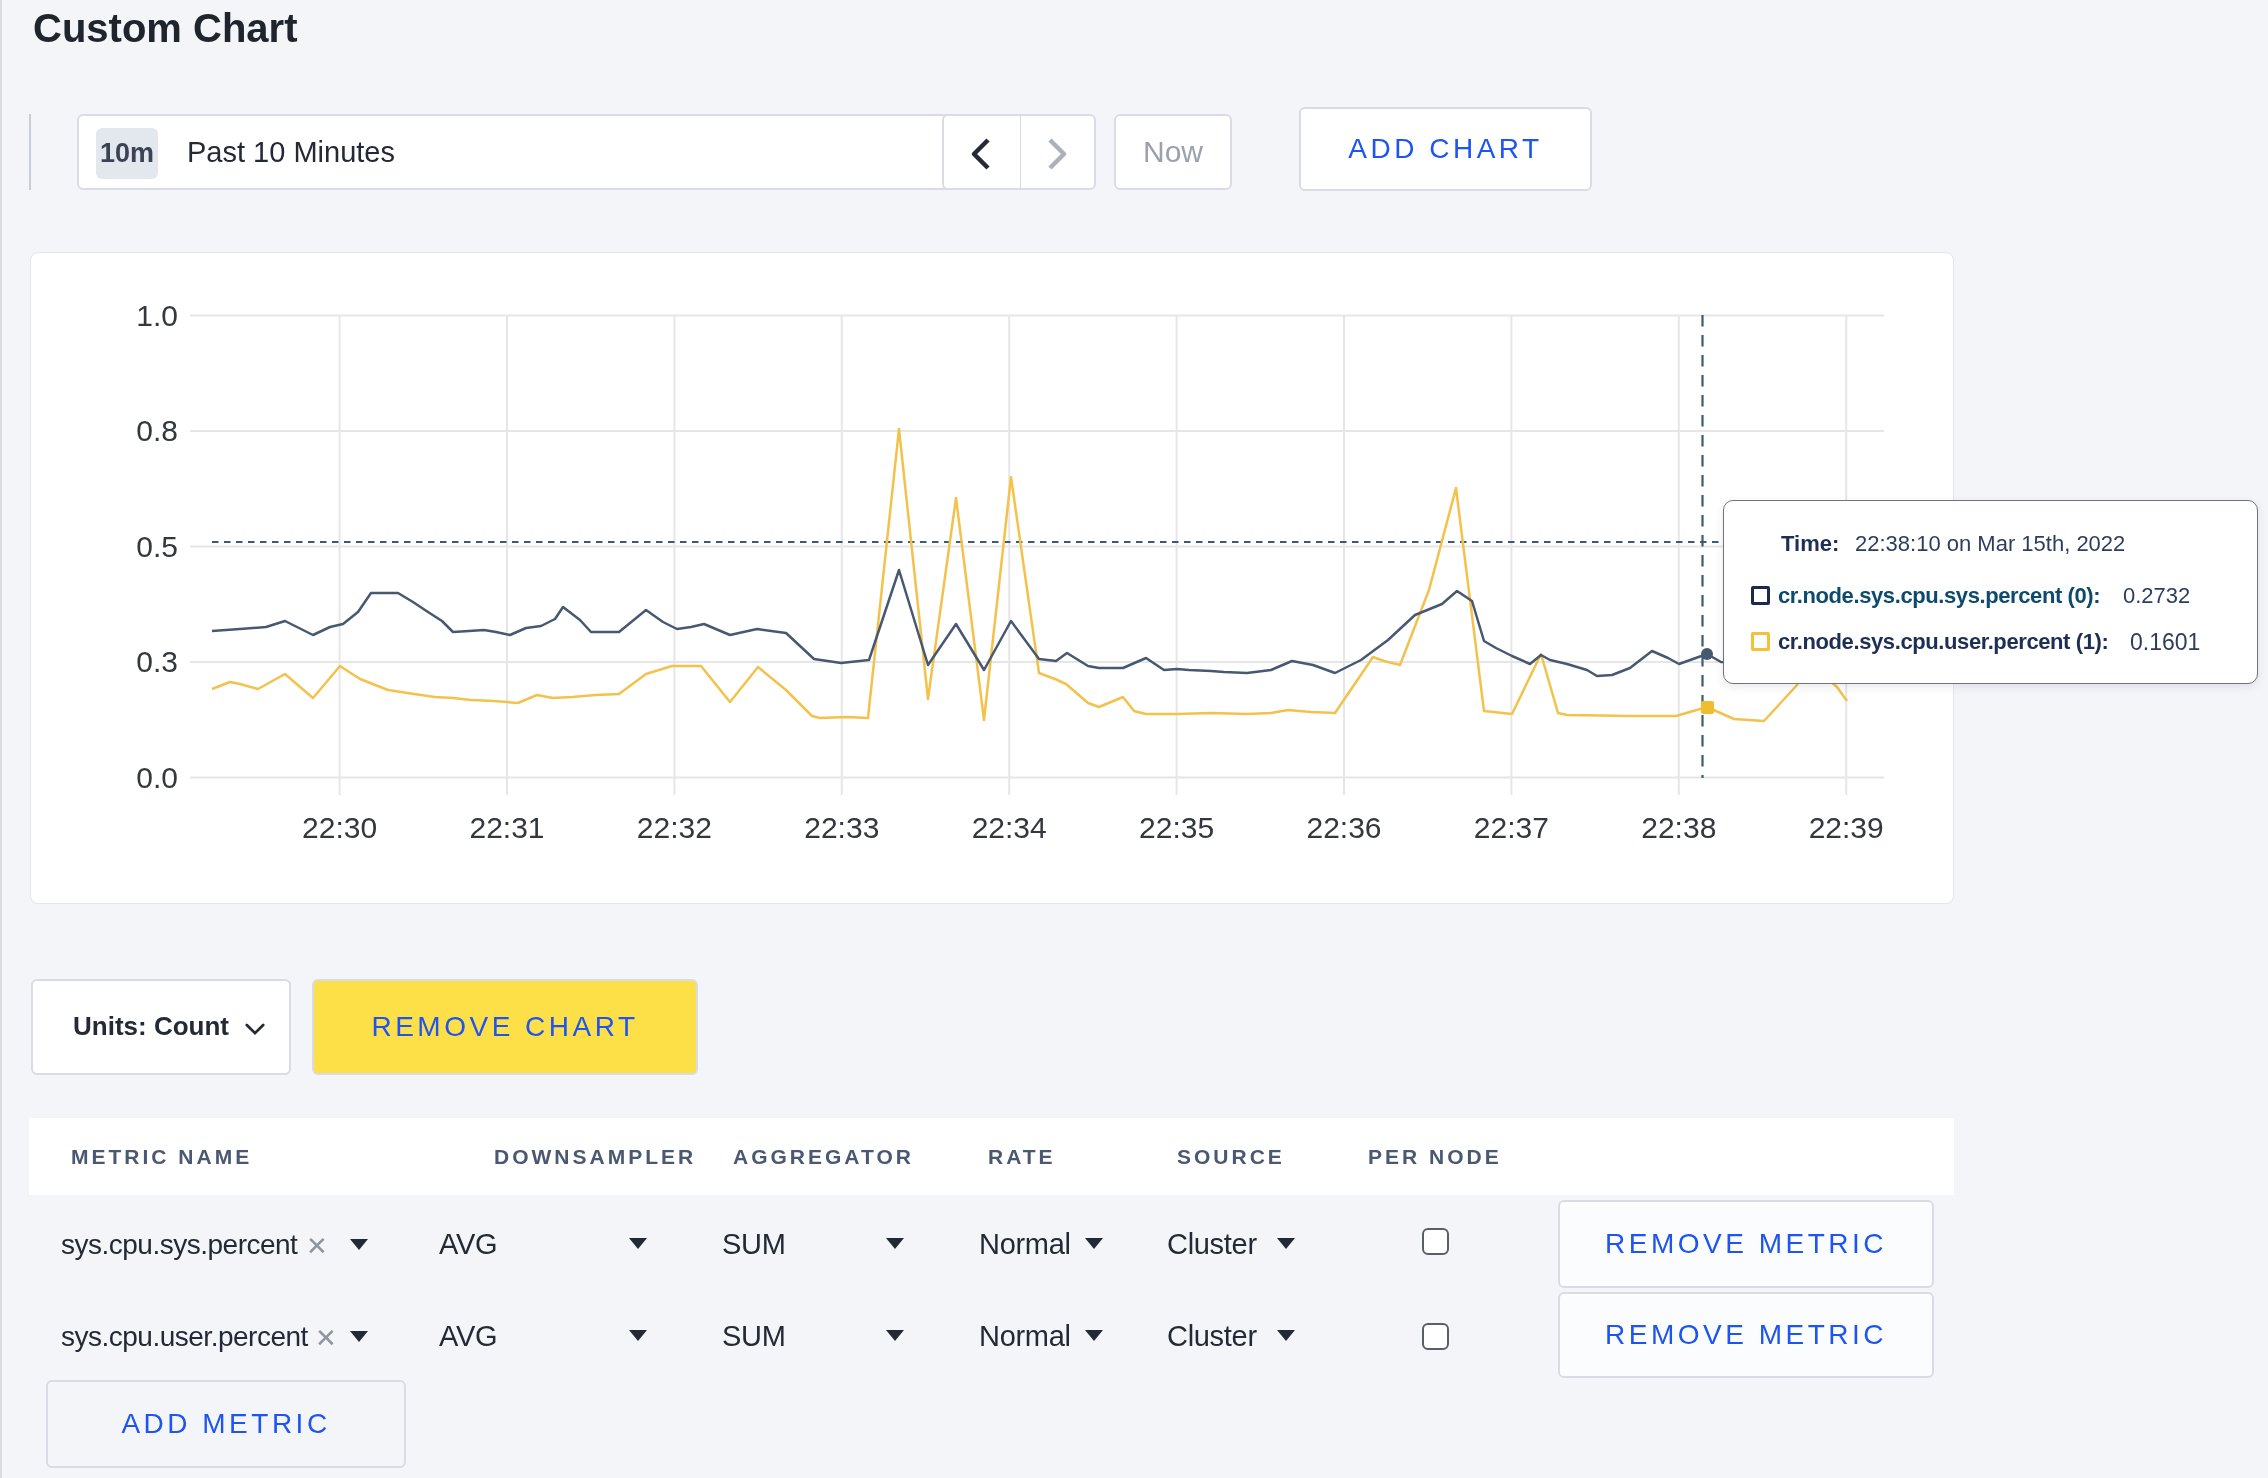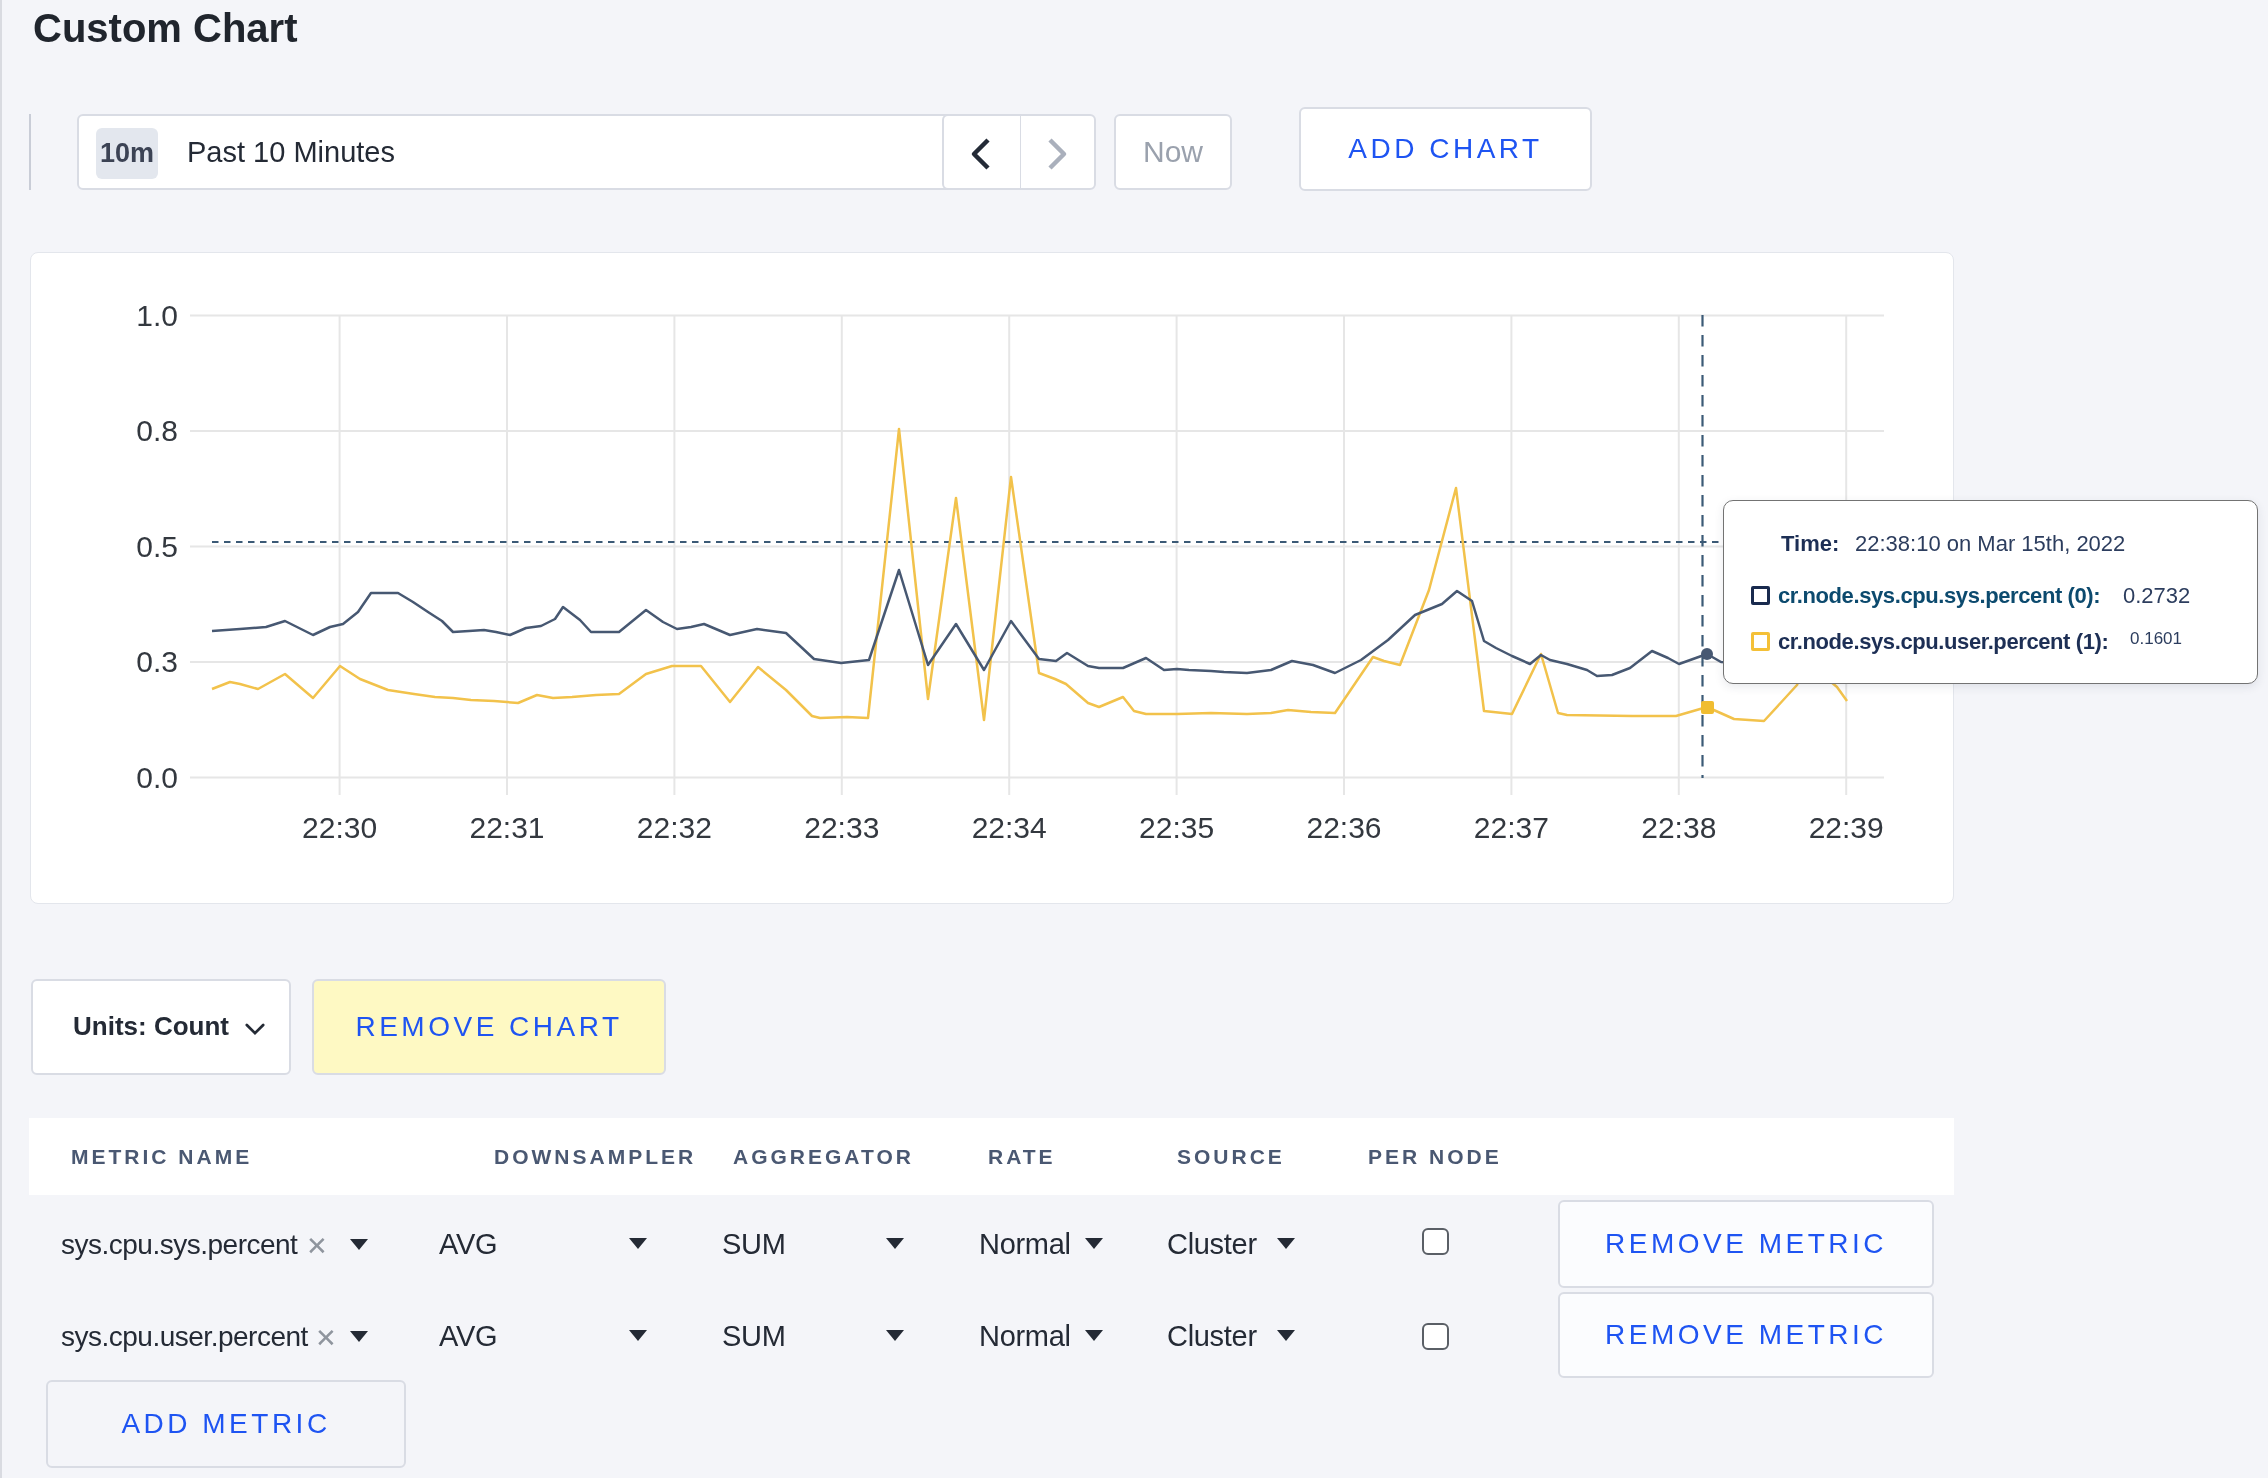--- a/index.html
+++ b/index.html
@@ -98,30 +98,30 @@
 </svg>
 
 <div class="abs" style="left:1723px;top:500px;width:535px;height:184px;background:#fff;border:1px solid #737373;border-radius:10px;box-shadow:0 3px 10px rgba(40,50,80,0.10);">
   <div style="position:absolute;left:57px;top:30px;font-size:22px;font-weight:700;color:#1d2f55;">Time:</div>
   <div style="position:absolute;left:131px;top:30px;font-size:22px;color:#2c3d5e;">22:38:10 on Mar 15th, 2022</div>
   <div style="position:absolute;left:27px;top:85px;width:19px;height:19px;border:3px solid #192a4e;border-radius:2px;"></div>
   <div style="position:absolute;left:54px;top:82px;font-size:22px;letter-spacing:-0.4px;font-weight:700;color:#0c4a6e;">cr.node.sys.cpu.sys.percent (0):</div>
   <div style="position:absolute;left:399px;top:82px;font-size:22px;color:#2c3d5e;">0.2732</div>
   <div style="position:absolute;left:27px;top:131px;width:19px;height:19px;border:3px solid #f4c037;border-radius:2px;"></div>
   <div style="position:absolute;left:54px;top:128px;font-size:22px;letter-spacing:-0.4px;font-weight:700;color:#1d2f55;">cr.node.sys.cpu.user.percent (1):</div>
-  <div style="position:absolute;left:406px;top:128px;font-size:17px;color:#2c3d5e;">0.1601</div>
+  <div style="position:absolute;left:406px;top:128px;font-size:23px;color:#2c3d5e;">0.1601</div>
 </div>
 
 <div class="btn" style="left:31px;top:979px;width:260px;height:96px;">
   <span style="position:absolute;left:40px;top:30px;font-size:26px;font-weight:700;">Units: Count</span>
   <svg width="20" height="13" viewBox="0 0 22 14" style="position:absolute;left:212px;top:42px;">
       <path d="M2 2 L11 11 L20 2" fill="none" stroke="#242a35" stroke-width="3" stroke-linecap="round"></path>
     </svg>
 </div>
-<div class="btn" style="left:312px;top:979px;width:354px;height:96px;background:#fef9c3;">
+<div class="btn" style="left:312px;top:979px;width:386px;height:96px;background:#fde047;">
   <span class="blue">REMOVE CHART</span>
 </div>
 
 <div class="abs" style="left:29px;top:1118px;width:1925px;height:77px;background:#fff;"></div>
 <div class="abs hdr" style="left:71px;top:1145px;">METRIC NAME</div>
 <div class="abs hdr" style="left:450px;top:1145px;margin-left:44px;">DOWNSAMPLER</div>
 <div class="abs hdr" style="left:733px;top:1145px;">AGGREGATOR</div>
 <div class="abs hdr" style="left:988px;top:1145px;">RATE</div>
 <div class="abs hdr" style="left:1177px;top:1145px;">SOURCE</div>
 <div class="abs hdr" style="left:1368px;top:1145px;">PER NODE</div>

